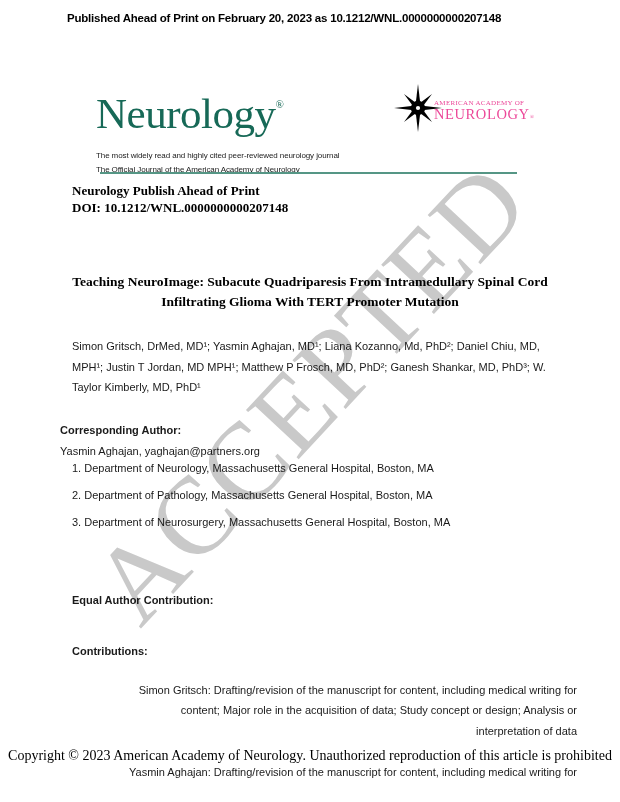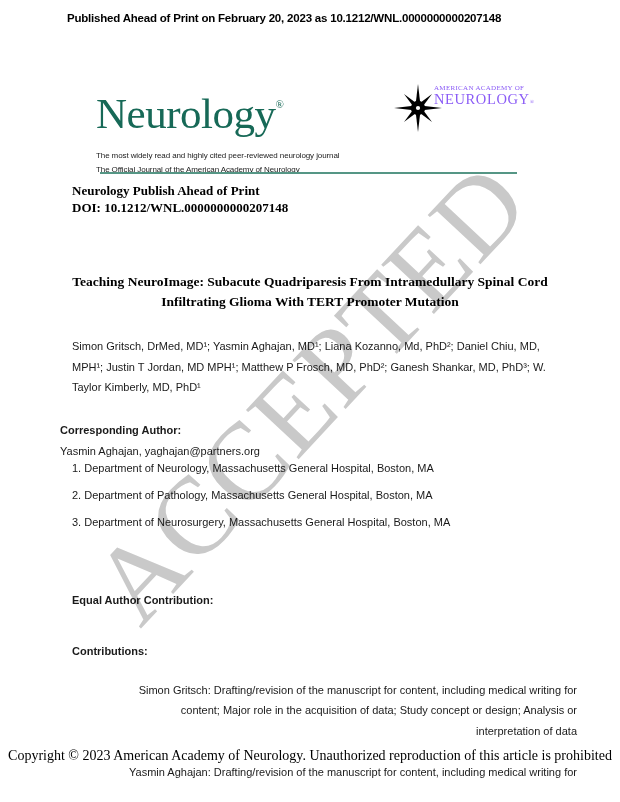--- a/index.html
+++ b/index.html
@@ -24,21 +24,21 @@
   .journal-logo{position:absolute;left:96px;top:82px;}
   .journal-name{
     font-family:"Liberation Serif",serif;font-size:43px;line-height:44px;
     color:#176957;letter-spacing:-0.5px;
   }
   .journal-reg{font-size:11px;vertical-align:20px;color:#176957;}
   .taglines{margin-top:13px;font-size:8px;line-height:13.5px;color:#222;letter-spacing:-0.1px;}
 
   .aan-logo{position:absolute;left:394px;top:84px;display:flex;align-items:flex-start;}
   .aan-star{width:48px;height:48px;flex:0 0 auto;}
-  .aan-text{margin-left:-8px;font-family:"Liberation Serif",serif;color:#8b5cf6;}
+  .aan-text{margin-left:-8px;margin-top:15px;font-family:"Liberation Serif",serif;color:#ec4899;}
   .aan-line1{font-size:7px;letter-spacing:0.3px;line-height:8px;}
   .aan-line2{font-size:14.5px;letter-spacing:0.6px;line-height:15px;}
   .aan-reg{font-size:5.5px;}
 
   .rule{position:absolute;left:100px;top:172px;width:417px;height:2px;background:#559685;}
 
   .pub-info{
     position:absolute;left:72px;top:183px;
     font-family:"Liberation Serif",serif;font-weight:bold;font-size:13px;line-height:16.5px;
     white-space:pre-line;color:#000;

